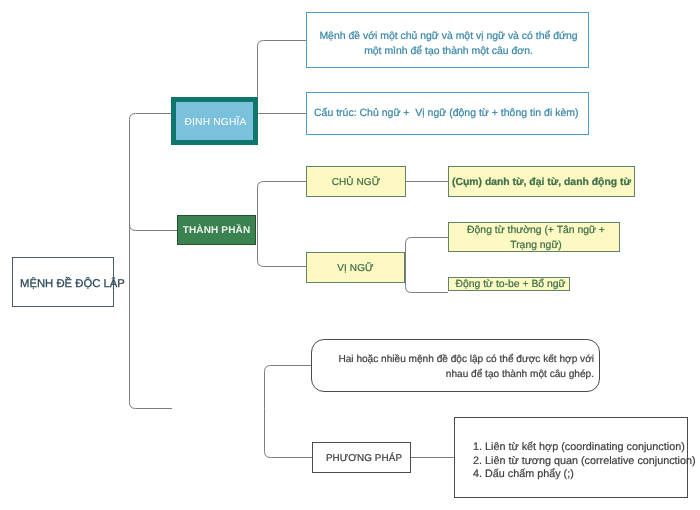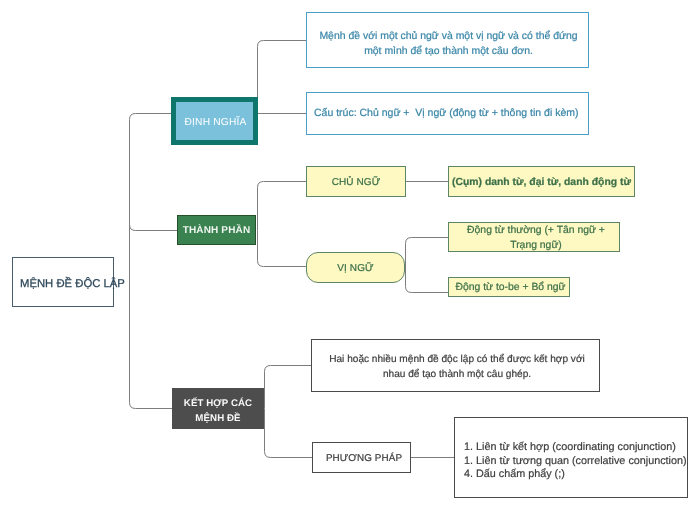--- a/index.html
+++ b/index.html
@@ -38,34 +38,34 @@
             justify-content:flex-start;white-space:nowrap;font-size:10.5px;}
 
   
   .green-box{border:1px solid #5d8565;color:#3d7049;-webkit-text-stroke:0.22px #3d7049;
              font-size:10.4px;background:#fef9c3;}
   .green-box>span{position:relative;top:1px;}
   #n-chungu{left:306px;top:166px;width:100px;height:31px;font-size:10px;
             letter-spacing:.1px;padding-top:1px;}
   #n-chungu-d{left:448px;top:166px;width:187px;height:31px;font-weight:bold;}
   #n-vingu{left:306px;top:252px;width:99px;height:31px;font-size:10px;
-           letter-spacing:.1px;padding-top:1px;border-radius:12px;}
+           letter-spacing:.1px;padding-top:1px;}
   #n-vingu-d1{left:448px;top:222px;width:172px;height:30px;padding-left:4px;}
-  #n-vingu-d2{left:448px;top:277px;width:122px;height:20px;padding-left:3px;}
+  #n-vingu-d2{left:448px;top:277px;width:122px;height:14px;padding-left:3px;}
 
   
   .gray-box{border:1.2px solid #4a4a4a;color:#3d3d3d;-webkit-text-stroke:0.2px #3d3d3d;
             font-size:10.4px;background:#fff;}
   #n-combine{left:311px;top:339px;width:289px;height:53px;padding:4px 5px 0 8px;
-             justify-content:flex-start;text-align:center;font-size:10.1px;}
+             justify-content:flex-start;text-align:right;font-size:10.1px;border-radius:13px;}
   #n-pp{left:312px;top:442px;width:99px;height:31px;font-size:9.9px;
         letter-spacing:.1px;padding:4px 0 0 5px;}
   #n-methods{left:454px;top:417px;width:234px;height:81px;padding:0 0 0 5px;
              justify-content:flex-start;align-items:center;text-align:left;}
-  #n-methods ul{margin:4px;padding:0;list-style:none;position:relative;top:4px;}
+  #n-methods ul{margin:13px;padding:0;list-style:none;position:relative;top:4px;}
   #n-methods li{white-space:nowrap;line-height:13.7px;font-size:10.8px;}
 </style>
 </head>
 <body>
 
 <div id="stage">
 
   <svg class="wires" viewBox="0 0 700 510" fill="none">
     <g id="wire-group" stroke="#7d7d7d" stroke-width="1" fill="none" stroke-linecap="butt">
       <path d="M129.5 282 L129.5 119.5 Q129.5 113.5 135.5 113.5 L171 113.5"></path>
@@ -110,30 +110,26 @@
   <div class="node green-box" id="n-vingu" style="border-color: rgb(93, 133, 101); color: rgb(61, 112, 73); -webkit-text-stroke: 0.22px rgb(61, 112, 73);">
     <span>VỊ NGỮ</span>
   </div>
   <div class="node green-box" id="n-vingu-d1" style="border-color: rgb(93, 133, 101); color: rgb(61, 112, 73); -webkit-text-stroke: 0.22px rgb(61, 112, 73);">
     <span>Động từ thường (+ Tân ngữ + Trạng ngữ)</span>
   </div>
   <div class="node green-box" id="n-vingu-d2" style="border-color: rgb(93, 133, 101); color: rgb(61, 112, 73); -webkit-text-stroke: 0.22px rgb(61, 112, 73);">
     <span>Động từ to-be + Bổ ngữ</span>
   </div>
 
-  <div class="node" id="n-kethop" style="background: rgb(77, 77, 77); color: rgb(247, 247, 247);">
-    <span>KẾT HỢP CÁC</span>
-    <span>MỆNH ĐỀ</span>
-  </div>
   <div class="node gray-box" id="n-combine" style="border-color: rgb(74, 74, 74); color: rgb(61, 61, 61); -webkit-text-stroke: 0.2px rgb(61, 61, 61);">
     <span>Hai hoặc nhiều mệnh đề độc lập có thể được kết hợp với nhau để tạo thành một câu ghép.</span>
   </div>
   <div class="node gray-box" id="n-pp" style="border-color: rgb(74, 74, 74); color: rgb(61, 61, 61); -webkit-text-stroke: 0.2px rgb(61, 61, 61);">
     <span>PHƯƠNG PHÁP</span>
   </div>
   <div class="node gray-box" id="n-methods" style="border-color: rgb(74, 74, 74); color: rgb(61, 61, 61); -webkit-text-stroke: 0.2px rgb(61, 61, 61);">
     <ul id="methods-ul">
         <li>1. Liên từ kết hợp (coordinating conjunction)</li>
-        <li>1. Liên từ tương quan (correlative conjunction)</li>
+        <li>2. Liên từ tương quan (correlative conjunction)</li>
         <li>4. Dấu chấm phẩy (;)</li>
       </ul>
   </div>
 </div>
 
 </body></html>

